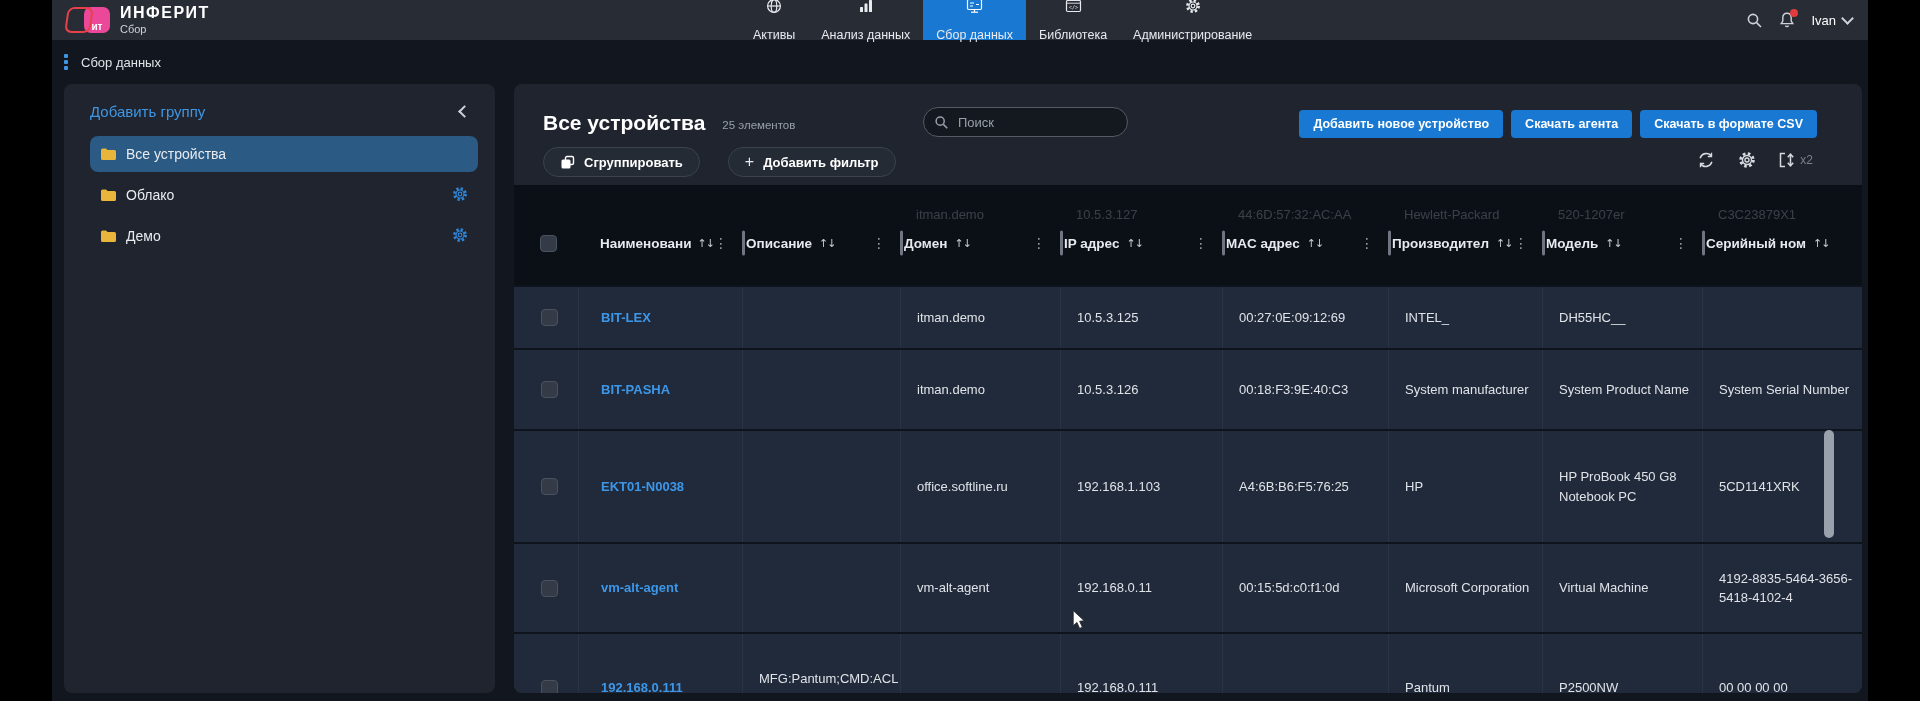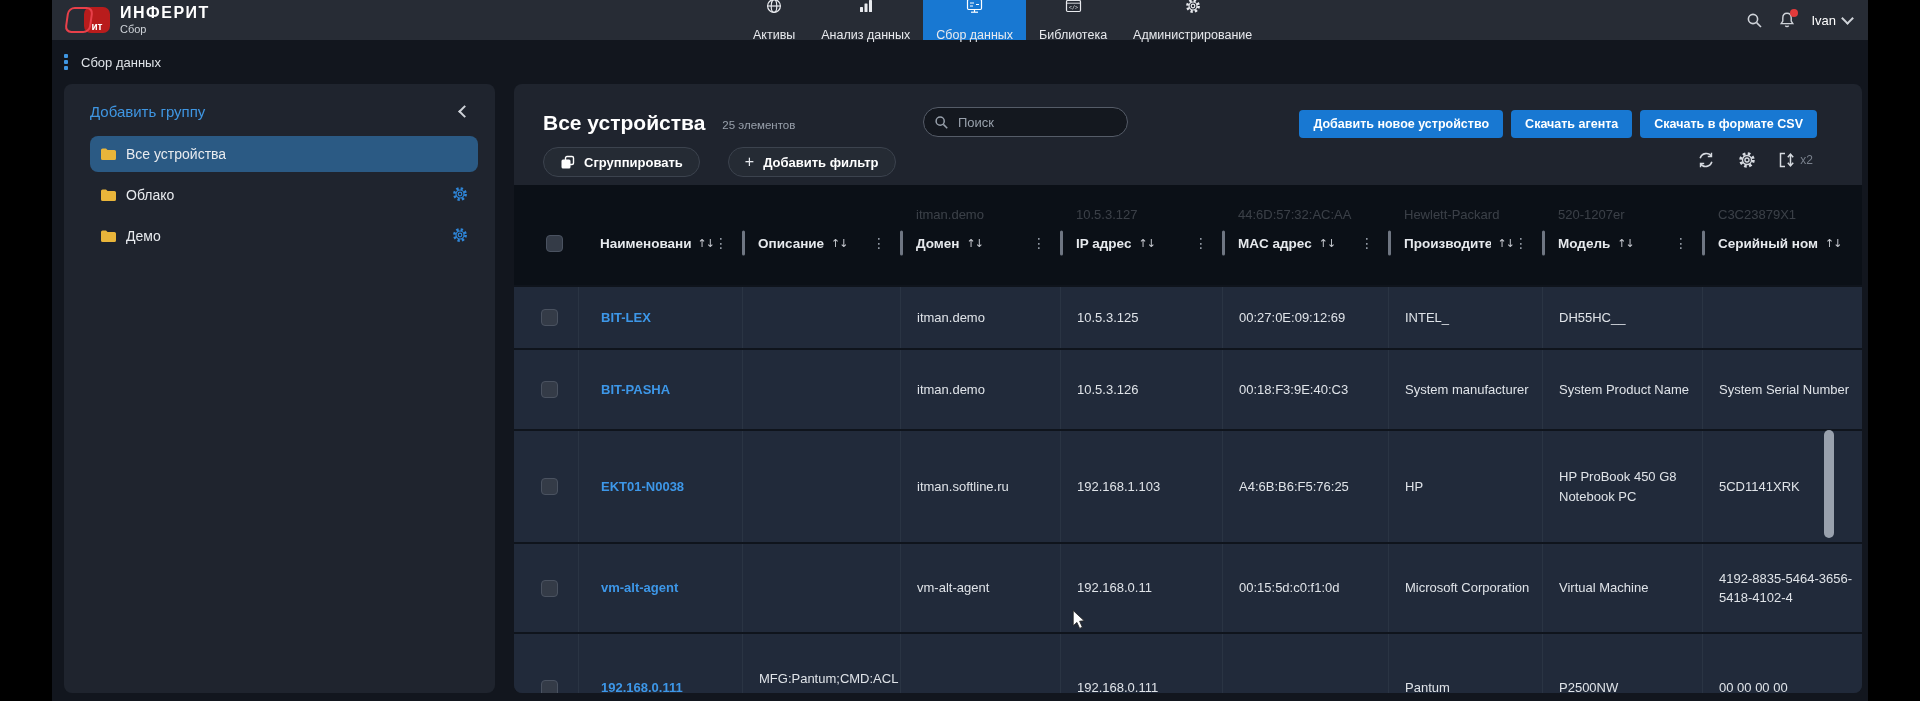--- a/index.html
+++ b/index.html
@@ -5,21 +5,21 @@
   html,body{margin:0;padding:0;background:#000;}
   .stage{position:relative;width:1920px;height:701px;background:#000;overflow:hidden;
          font-family:"Liberation Sans",sans-serif;color:#e6e9ee;-webkit-font-smoothing:antialiased;}
   .app{position:absolute;left:52px;top:0;width:1816px;height:701px;background:#12161e;}
 
   
   .topbar{position:relative;height:40px;background:#272c35;display:flex;align-items:center;}
   .logo{display:flex;align-items:center;gap:10px;margin-left:14px;}
   .logo-mark{display:flex;align-items:center;}
   .lm-outline{width:22px;height:22px;border:2px solid #e8404a;border-radius:7px;transform:skewX(-8deg);}
-  .lm-fill{width:26px;height:26px;background:#b91c1c;border-radius:7px;margin-left:-8px;
+  .lm-fill{width:26px;height:26px;background:#ec4899;border-radius:7px;margin-left:-8px;
            display:flex;align-items:flex-end;justify-content:center;color:#fff;font-size:10px;font-weight:700;padding-bottom:1px;box-sizing:border-box;}
   .logo-text{line-height:1;}
   .logo-brand{font-size:16px;font-weight:800;letter-spacing:1.5px;color:#fff;}
   .logo-product{font-size:11px;color:#cfd3d9;margin-top:3px;}
 
   .mainnav{position:absolute;left:688px;top:0;height:40px;display:flex;}
   .nav-item{display:flex;flex-direction:column;align-items:center;justify-content:center;gap:14px;
             padding:0 13px;height:40px;cursor:pointer;}
   .nav-item.active{background:#1878d2;}
   .nav-label{font-size:12.5px;color:#e8eaee;white-space:nowrap;}
@@ -74,21 +74,21 @@
   .tool-icons .icbtn{cursor:pointer;display:flex;align-items:center;gap:4px;text-align:right;}
   .x2{font-size:12px;color:#79808c;}
 
   
   .table{position:absolute;left:0;top:101px;width:1348px;}
   .tgrid{display:grid;grid-template-columns:64px 164px 158px 160px 162px 166px 154px 160px minmax(0,1fr);}
   .thead{position:relative;height:100px;background:#0b1017;}
   .ghost{position:absolute;left:0;right:0;top:14px;opacity:0.25;}
   .ghost .cell{color:#c7cdd6;font-size:13px;}
   .labels{position:absolute;left:0;right:0;top:42px;align-items:center;}
-  .hcell{position:relative;display:flex;align-items:center;height:32px;padding-left:16px;box-sizing:border-box;}
+  .hcell{position:relative;display:flex;align-items:center;height:32px;padding-left:4px;box-sizing:border-box;}
   .hcell.first{padding-left:22px;}
   .hcell.sep::before{content:"";position:absolute;left:0;top:50%;transform:translateY(-50%);
                      width:3px;height:25px;background:#6f7682;border-radius:2px;}
   .col-label{font-size:13.5px;font-weight:600;color:#e6e9ed;white-space:nowrap;overflow:hidden;}
   .sort{font-family:"DejaVu Sans",sans-serif;font-size:11px;color:#c9ccd2;margin-left:7px;letter-spacing:-1px;cursor:pointer;white-space:nowrap;}
   .cmenu{font-family:"DejaVu Sans",sans-serif;margin-left:auto;margin-right:14px;color:#9aa1ac;font-size:14px;cursor:pointer;}
   .checkbox{width:17px;height:17px;border-radius:4px;background:#343b47;border:1px solid #4a5260;box-sizing:border-box;cursor:pointer;}
   .cbcell{display:flex;align-items:center;justify-content:center;}
 
   .trow{background:#212a3a;border-top:2px solid #0f141c;}
@@ -416,21 +416,21 @@
               <div class="cell">System Serial Number</div>
             </div>
             <div class="trow tgrid">
               <div class="cell cbcell">
                   <span class="checkbox"></span>
                 </div>
               <div class="cell name">
                   <span class="link">EKT01-N0038</span>
                 </div>
               <div class="cell"></div>
-              <div class="cell">itman.softline.ru</div>
+              <div class="cell">office.softline.ru</div>
               <div class="cell">192.168.1.103</div>
               <div class="cell">A4:6B:B6:F5:76:25</div>
               <div class="cell">HP</div>
               <div class="cell">HP ProBook 450 G8 Notebook PC</div>
               <div class="cell">5CD1141XRK</div>
             </div>
             <div class="trow tgrid">
               <div class="cell cbcell">
                   <span class="checkbox"></span>
                 </div>

